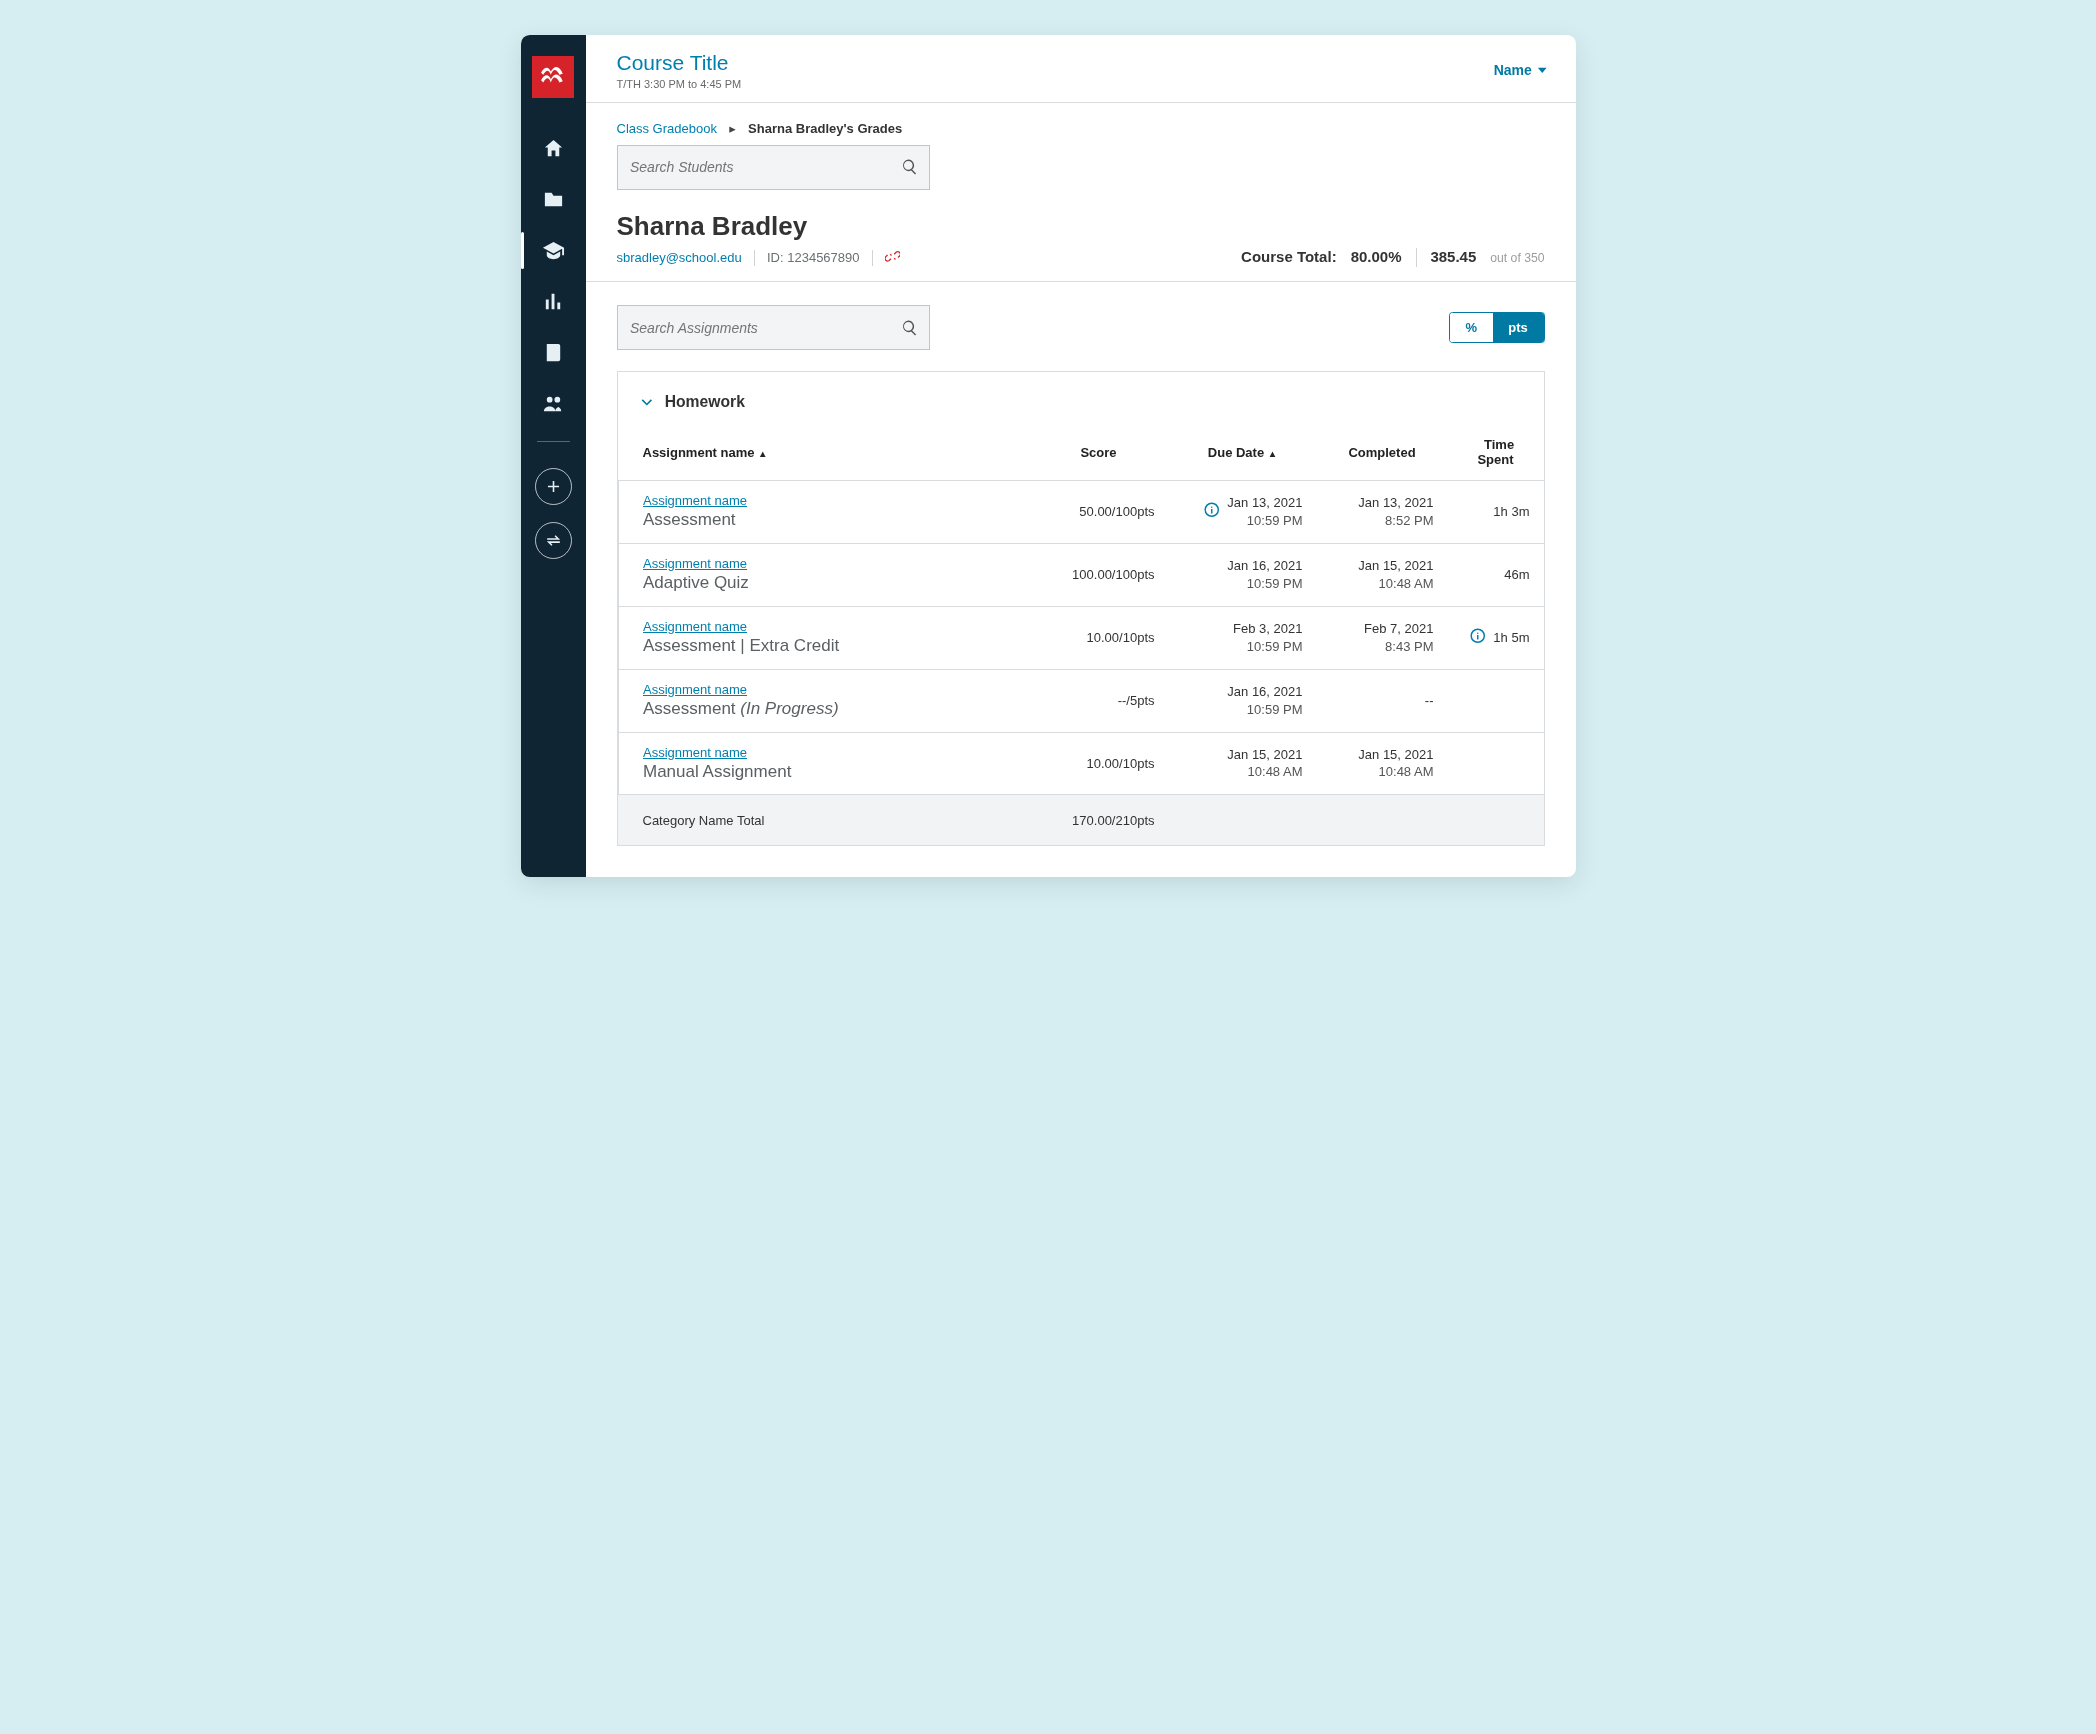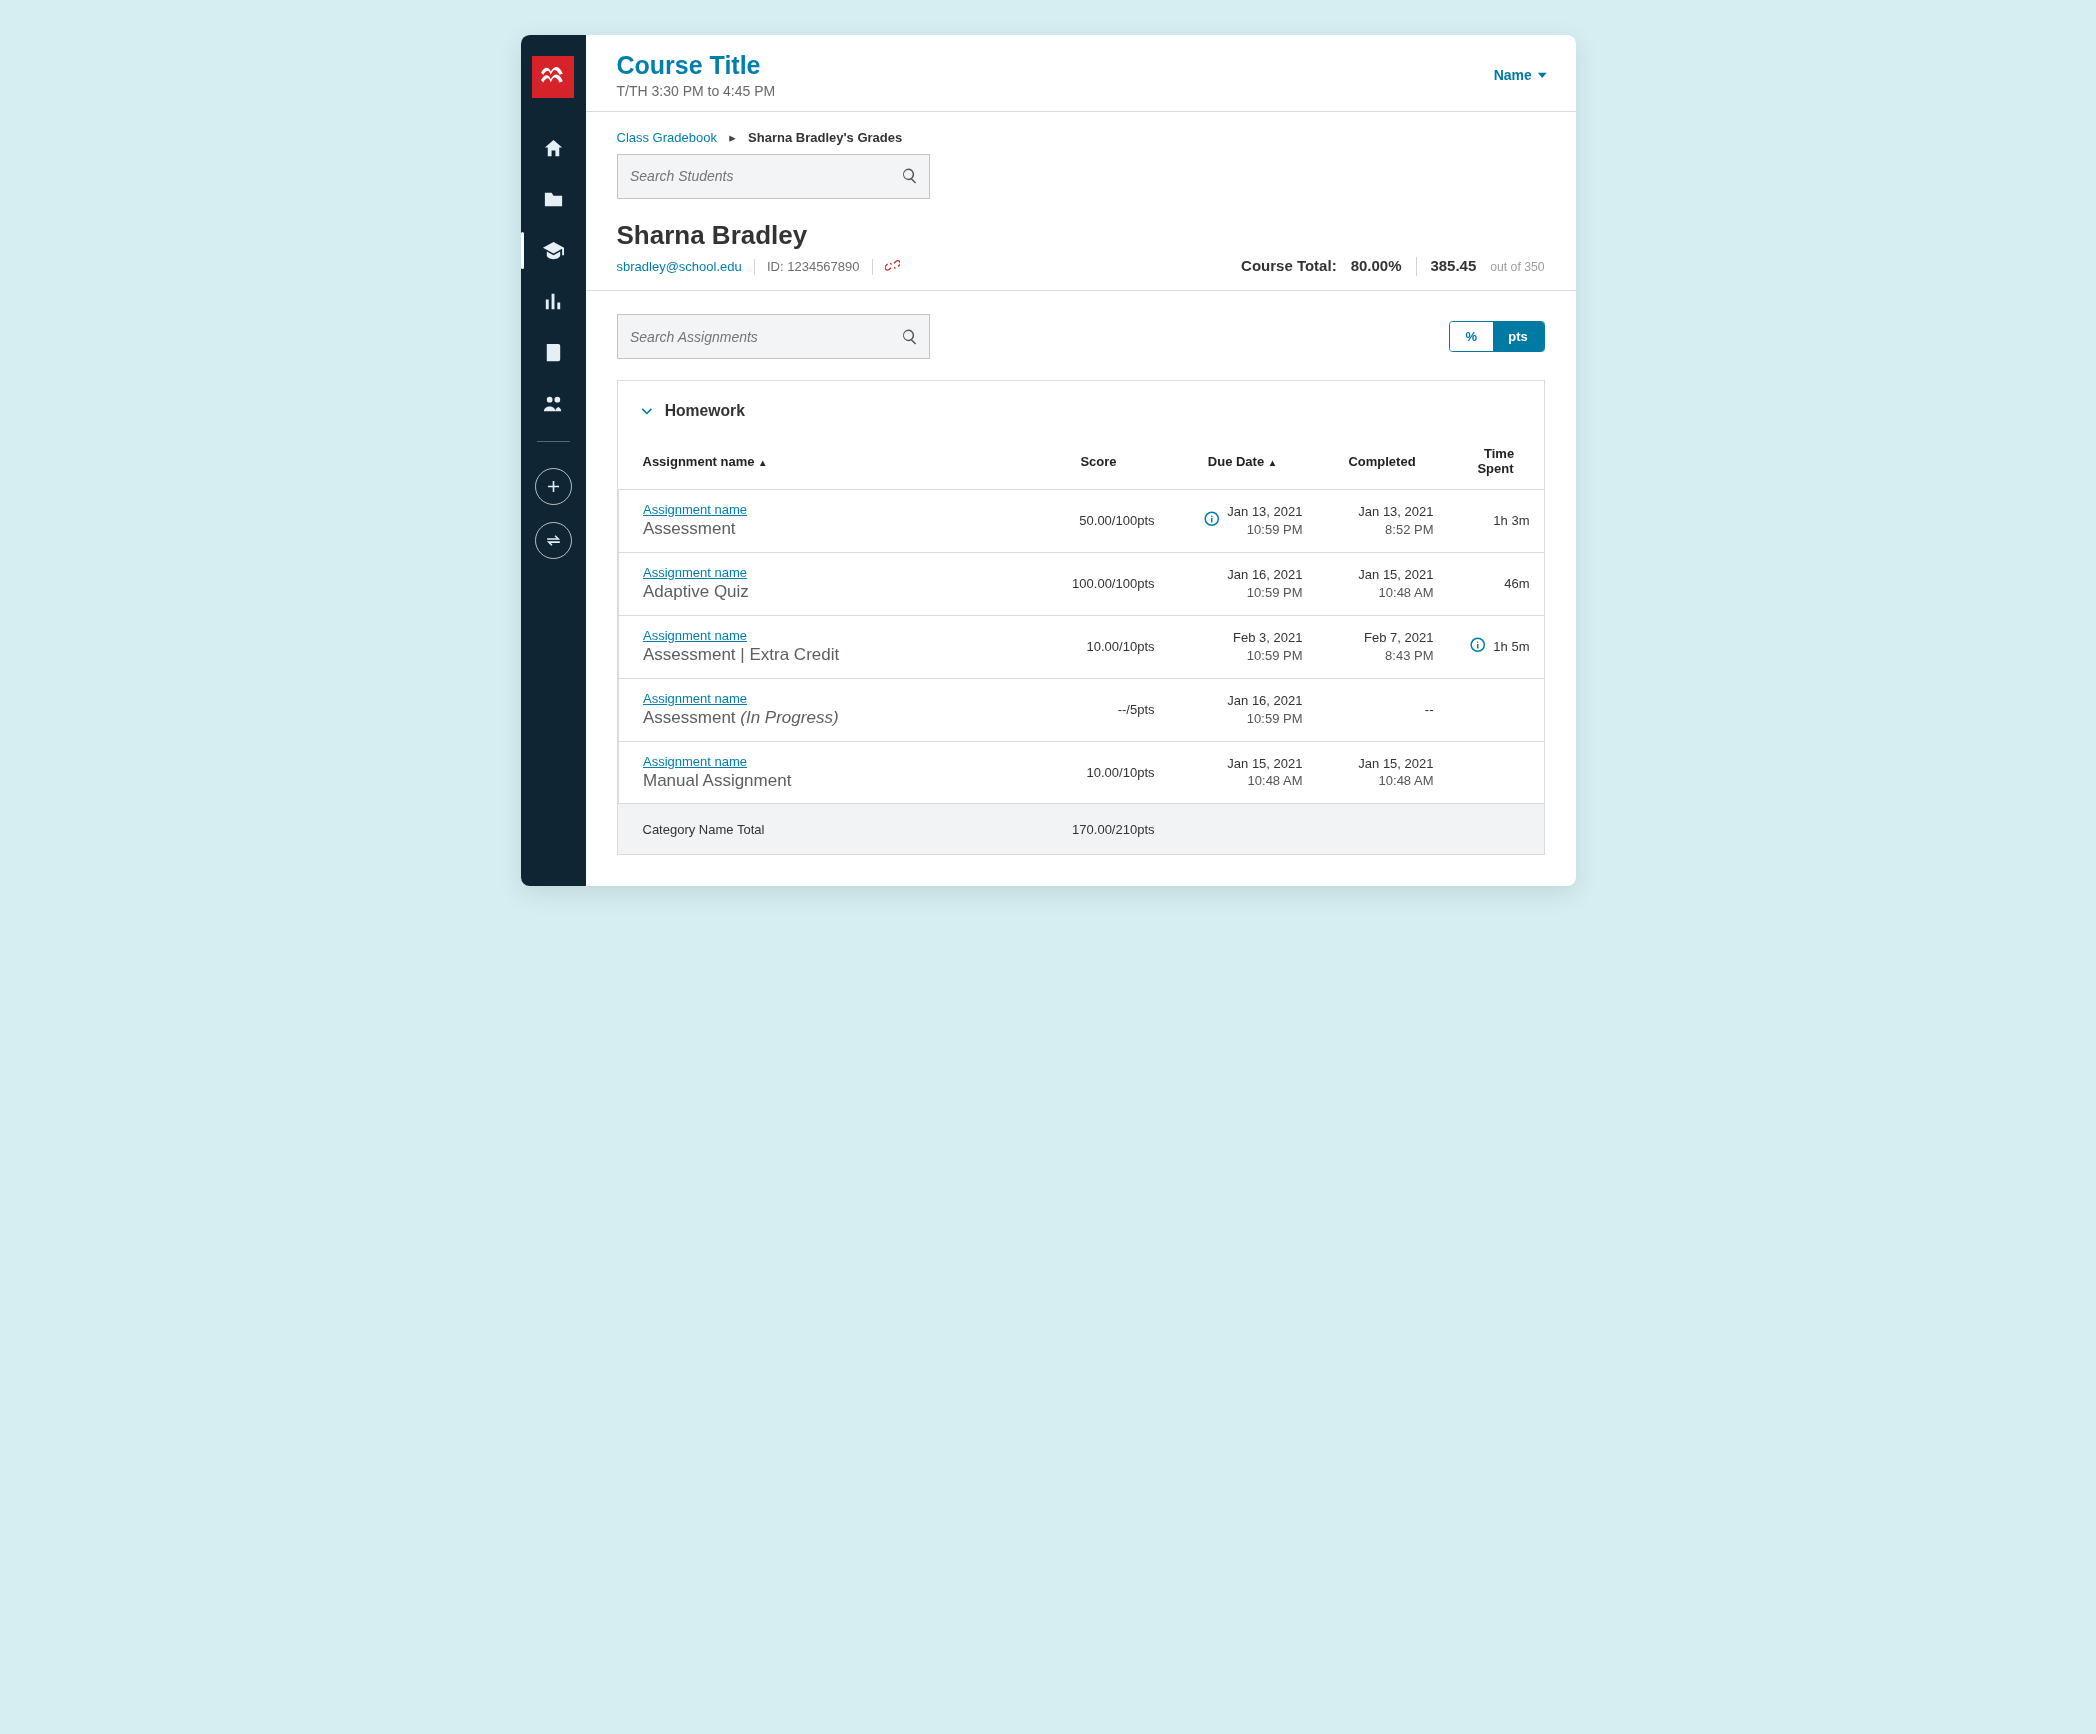--- a/index.html
+++ b/index.html
@@ -50,22 +50,22 @@
   .nav { list-style:none;margin:0;padding:0;width:100%; }
   .nav li { position:relative; display:flex;justify-content:center;padding:14px 0; cursor:pointer;}
   .nav li.active::before { content:"";position:absolute;left:0;top:7px;bottom:7px;width:3.5px;background:#fff;border-radius:1.7px;}
   .nav svg { width:23px;height:23px;fill:#e6eff3;}
   .sep { width:33px;height:0.9px;background:rgba(255,255,255,.3);margin:12.2px 0 17.5px;}
   .circlebtn { width:37px;height:37px;border:1.7px solid rgba(255,255,255,.7);border-radius:50%;display:flex;align-items:center;justify-content:center;margin:8.7px 0;cursor:pointer;}
   .circlebtn svg { width:19px;height:19px;fill:none;stroke:#e6eff3;stroke-width:2;}
   
   .main { flex:1; display:flex;flex-direction:column;}
   .topbar { display:flex;justify-content:space-between;align-items:center;padding:15.7px 28px 12.2px 31px;border-bottom:0.9px solid var(--border);}
-  .course-title { color: var(--teal-link); font-size:25px; font-weight:700;margin:0 0 3.5px;}
-  .course-time { color:#696969;font-size:14px;}
+  .course-title { color: var(--teal-link); font-size:21px; font-weight:400;margin:0 0 3.5px;}
+  .course-time { color:#696969;font-size:11px;}
   .user-menu { color:var(--teal);font-weight:800;font-size:14px;display:flex;align-items:center;gap:5.2px;cursor:pointer;}
   .user-menu svg{width:10.5px;height:10.5px;fill:var(--teal);}
   .content { padding: 17.5px 31px 31px;}
   .breadcrumb { font-size:13px;margin-bottom:8.7px;}
   .breadcrumb a{color:var(--teal-link);text-decoration:none;}
   .breadcrumb .sepchev{margin:0 8.7px;color:#444;}
   .breadcrumb .current{font-weight:700;color:#333;}
   .searchbox {
     width: 313px;height:45px;border:0.9px solid #bfc5c8;background:#f3f4f5;
     display:flex;align-items:center;padding:0 10.5px;gap:7px;margin-bottom:21px;

